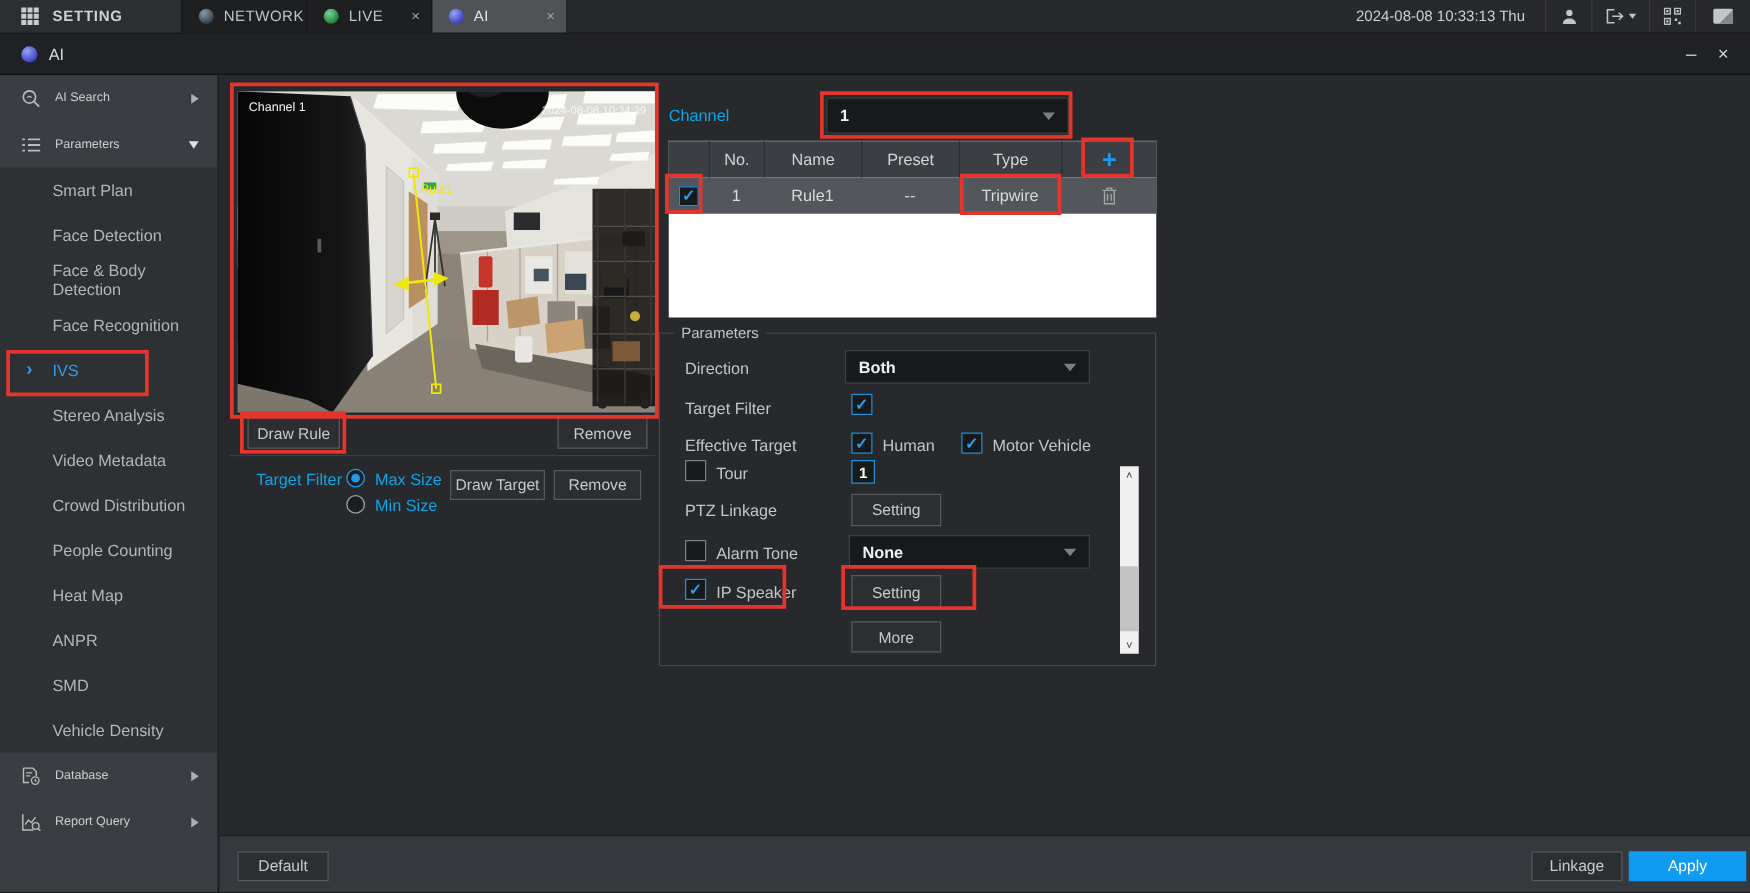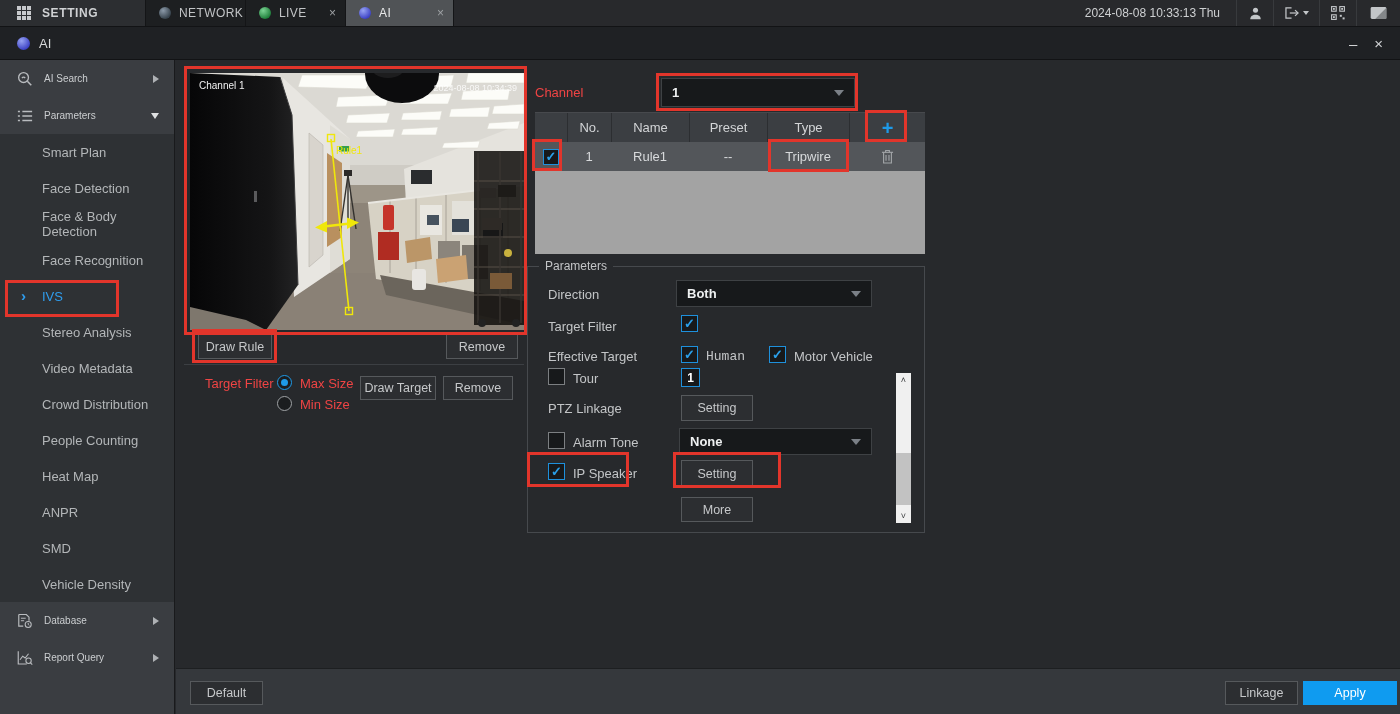--- a/index.html
+++ b/index.html
@@ -64,24 +64,24 @@
   .caret-down { margin-left:auto; width:0; height:0; border-top:6px solid #7b8087;
     border-left:5px solid transparent; border-right:5px solid transparent; }
   .checkbox { width:17px; height:17px; border:1px solid #7c7f82; background:#17191b;
     display:flex; align-items:center; justify-content:center; }
   .checkbox.checked { border-color:#1e90dc; }
   .check-glyph { color:#2b9fe8; font-size:13px; font-weight:bold; line-height:1; display:none; }
   .checkbox.checked .check-glyph { display:block; }
   .radio { width:15px; height:15px; border-radius:50%; border:1px solid #9fa2a5; position:relative; background:#1b1d1f; }
   .radio.checked { border-color:#1e9ae8; }
   .radio.checked::after { content:""; position:absolute; inset:3px; border-radius:50%; background:#1e9ae8; }
-  .field-label { position:absolute; font-size:13px; color:#ef4444; white-space:nowrap; }
+  .field-label { position:absolute; font-size:13px; color:#0ea5e9; white-space:nowrap; }
   
   .rule-table { position:absolute; left:535px; top:112px; width:390px; height:142px;
-    background:#a3a3a3; border-top:1px solid #47494d; }
+    background:#ffffff; border-top:1px solid #47494d; }
   .rt-header { display:flex; height:29px; background:#3b3e42; align-items:stretch; }
   .rt-hcell { display:flex; align-items:center; justify-content:center; font-size:13px;
     color:#d3d5d7; border-left:1px solid #2c2e31; }
   .rt-hcell:first-child { border-left:none; }
   .rt-row { display:flex; height:29px; background:#53565a; align-items:center; }
   .rt-cell { display:flex; align-items:center; justify-content:center; font-size:13px; color:#d8dadc; }
   .plus-glyph { color:#1e9ae8; font-size:20px; font-weight:bold; line-height:1; }
   
   .group { position:absolute; left:527px; top:266px; width:398px; height:267px; border:1px solid #46494d; }
   .group-legend { position:absolute; top:-8px; left:11px; background:#27292c; padding:0 6px;
@@ -474,21 +474,21 @@
 
     <span class="field-label" style="left:20px; top:52px;">Target Filter</span>
     <span class="checkbox checked" style="position:absolute; left:153px; top:48px;">
         <span class="check-glyph">✓</span>
       </span>
 
     <span class="field-label" style="left:20px; top:82px;">Effective Target</span>
     <span class="checkbox checked" style="position:absolute; left:153px; top:79px;">
         <span class="check-glyph">✓</span>
       </span>
-    <span class="field-label" style="left:178px; top:82px;font-family:Liberation Mono, monospace;">Human</span>
+    <span class="field-label" style="left:178px; top:82px;">Human</span>
     <span class="checkbox checked" style="position:absolute; left:241px; top:79px;">
         <span class="check-glyph">✓</span>
       </span>
     <span class="field-label" style="left:266px; top:82px;">Motor Vehicle</span>
 
     <span class="checkbox" style="position:absolute; left:20px; top:101px;"></span>
     <span class="field-label" style="left:45px; top:104px;">Tour</span>
     <div class="tour-input" style="left:153px; top:101px;">
         <span>1</span>
       </div>

